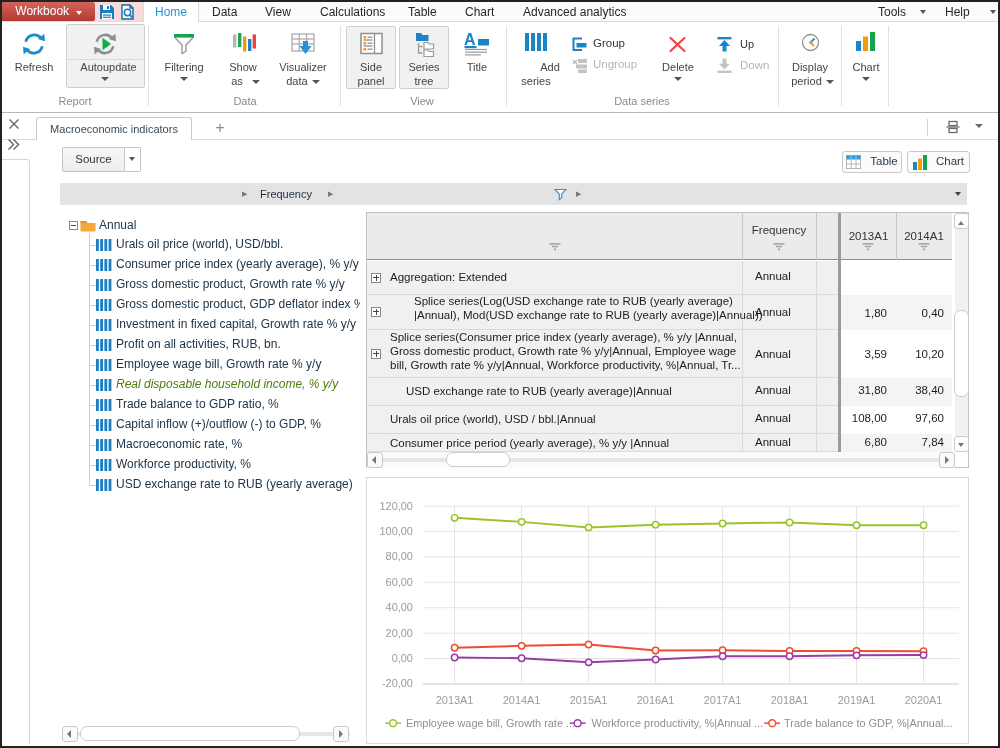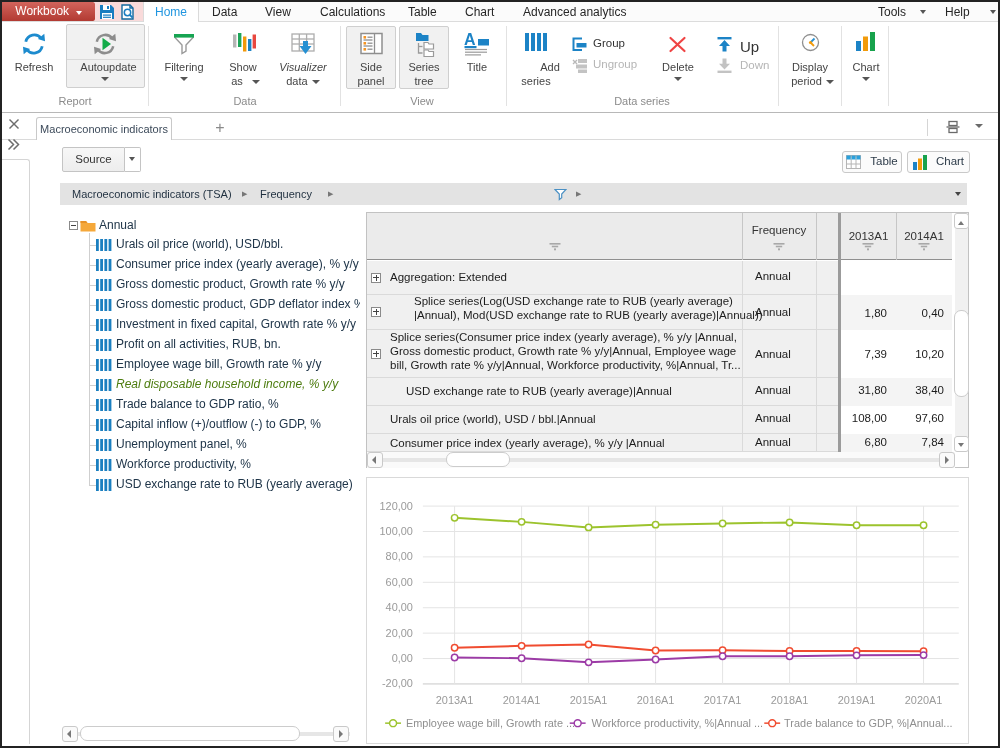--- a/index.html
+++ b/index.html
@@ -117,21 +117,21 @@
 <svg class="a" style="left:290px;top:31px;" width="26" height="26" viewBox="0 0 26 26">
     <g stroke="#adadad" stroke-width="1.3" fill="#fff">
       <rect x="2" y="3" width="22" height="17"></rect>
       <line x1="2" y1="8" x2="24" y2="8"></line>
       <line x1="2" y1="13" x2="24" y2="13"></line>
       <line x1="9.3" y1="3" x2="9.3" y2="20"></line>
       <line x1="16.6" y1="3" x2="16.6" y2="20"></line>
     </g>
     <path d="M13 10 h5 v5 h3.5 L15.5 23 L9.5 15 h3.5 z" fill="#2590d2"></path>
   </svg>
-<div class="lbl a" style="left:272px;top:61px;width:62px;font-style:italic;">Visualizer</div>
+<div class="lbl a" style="left:272px;top:61px;width:62px;">Visualizer</div>
 <div class="lbl a" style="left:272px;top:75px;width:56px;">data&nbsp;&nbsp;</div>
 <div class="a" style="left:312px;top:80px;">
     <span class="arr"></span>
   </div>
 
 <div class="a pressed" style="left:346px;top:26px;width:50px;height:63px;"></div>
 <svg class="a" style="left:359px;top:31px;" width="25" height="25" viewBox="0 0 25 25">
     <rect x="2" y="2.5" width="21" height="20" fill="#fff" stroke="#8f8f8f" stroke-width="1.5"></rect>
     <line x1="15.5" y1="2.5" x2="15.5" y2="22.5" stroke="#8f8f8f" stroke-width="1.3"></line>
     <g fill="#f49423">
@@ -209,21 +209,21 @@
   </svg>
 <div class="lbl a" style="left:650px;top:61px;width:56px;">Delete</div>
 <div class="a" style="left:674px;top:77px;">
     <span class="arr"></span>
   </div>
 
 <svg class="a" style="left:716px;top:36px;" width="17" height="16" viewBox="0 0 17 16">
     <rect x="1.5" y="1" width="14" height="2.4" fill="#1c83c6"></rect>
     <path d="M8.5 4 L14 10 L10.5 10 L10.5 15.5 L6.5 15.5 L6.5 10 L3 10 z" fill="#1c83c6"></path>
   </svg>
-<div class="a" style="left:740px;top:38px;font-size:15px;color:#333;">Up</div>
+<div class="a" style="left:740px;top:38px;font-size:11px;color:#333;">Up</div>
 <svg class="a" style="left:716px;top:58px;" width="17" height="16" viewBox="0 0 17 16">
     <rect x="1.5" y="12.6" width="14" height="2.4" fill="#c3c3c3"></rect>
     <path d="M8.5 12 L14 6 L10.5 6 L10.5 0.5 L6.5 0.5 L3 6 L6.5 6 L6.5 0.5" fill="none"></path>
     <path d="M8.5 11.5 L3 5.8 L6.5 5.8 L6.5 0.5 L10.5 0.5 L10.5 5.8 L14 5.8 z" fill="#c3c3c3"></path>
   </svg>
 <div class="a" style="left:740px;top:59px;font-size:11.5px;color:#b5b5b5;">Down</div>
 
 <svg class="a" style="left:801px;top:33px;" width="19" height="19" viewBox="0 0 19 19">
     <circle cx="9.5" cy="9.5" r="8" fill="#fff" stroke="#8f8f8f" stroke-width="1.3"></circle>
     <line x1="9.5" y1="9.5" x2="13.5" y2="5.5" stroke="#2590d2" stroke-width="1.8"></line>
@@ -241,21 +241,21 @@
     <rect x="8" y="4.5" width="5" height="14.5" fill="#f29b0b"></rect>
     <rect x="15" y="0" width="5" height="19" fill="#17a24c"></rect>
   </svg>
 <div class="lbl a" style="left:838px;top:61px;width:56px;">Chart</div>
 <div class="a" style="left:862px;top:77px;">
     <span class="arr"></span>
   </div>
 
 <div class="a" style="left:2px;top:113px;width:996px;height:27px;background:#fff;"></div>
 <div class="a" style="left:2px;top:139px;width:996px;height:1px;background:#dadada;"></div>
-<div class="a" style="left:36px;top:117px;width:136px;height:23px;background:#fff;border:1px solid #c9c9c9;border-bottom:none;border-radius:3px 3px 0 0;font-size:11px;color:#3c4a5a;text-align:center;line-height:22px;z-index:2">Macroeconomic indicators</div>
+<div class="a" style="left:36px;top:117px;width:156px;height:23px;background:#fff;border:1px solid #c9c9c9;border-bottom:none;border-radius:3px 3px 0 0;font-size:11px;color:#3c4a5a;text-align:center;line-height:22px;z-index:2">Macroeconomic indicators</div>
 <div class="a" style="left:210px;top:119px;width:20px;height:20px;color:#8a8a8a;font-size:16px;text-align:center;line-height:18px;">+</div>
 <svg class="a" style="left:8px;top:118px;" width="12" height="12" viewBox="0 0 12 12">
     <g stroke="#6d6d6d" stroke-width="1.4">
       <line x1="1.5" y1="1.5" x2="10.5" y2="10.5"></line>
       <line x1="10.5" y1="1.5" x2="1.5" y2="10.5"></line>
     </g>
   </svg>
 <svg class="a" style="left:7px;top:138px;" width="14" height="13" viewBox="0 0 14 13">
     <g fill="none" stroke="#6d6d6d" stroke-width="1.5">
       <path d="M1.5 1.5 L6.5 6.5 L1.5 11.5"></path>
@@ -296,21 +296,20 @@
 <div class="a" style="left:907px;top:151px;width:63px;height:22px;background:#fbfbfb;border:1px solid #c9c9c9;border-radius:3px;"></div>
 <svg class="a" style="left:912px;top:154px;" width="16" height="16" viewBox="0 0 16 16">
     <rect x="1" y="8" width="4" height="8" fill="#1c83c6"></rect>
     <rect x="6" y="4.5" width="4" height="11.5" fill="#f29b0b"></rect>
     <rect x="11" y="1" width="4" height="15" fill="#17a24c"></rect>
   </svg>
 <div class="a" style="left:930px;top:151px;width:40px;height:22px;font-size:11.5px;color:#2d3b49;text-align:center;line-height:21px;">Chart</div>
 
 <div class="a" style="left:60px;top:183px;width:892px;height:22px;background:#e3e3e3;"></div>
 <div class="a" style="left:60px;top:183px;width:892px;height:22px;font-size:11px;color:#1f2f3f;line-height:22px;">
-<span style="position:absolute;left:12px;">Macroeconomic indicators (TSA)</span>
 <span style="position:absolute;left:182px;top:0px;color:#777;font-size:7px;">▶</span>
 <span style="position:absolute;left:200px;">Frequency</span>
 <span style="position:absolute;left:268px;top:0px;color:#777;font-size:7px;">▶</span>
 <span style="position:absolute;left:516px;top:0px;color:#777;font-size:7px;">▶</span>
 </div>
 <svg class="a" style="left:554px;top:188px;" width="13" height="13" viewBox="0 0 13 13">
     <path d="M1 1.5 L5.3 6 L5.3 11.5 L7.7 9.8 L7.7 6 L12 1.5 z" fill="#fff" stroke="#4a90c4" stroke-width="1.2"></path>
   </svg>
 <div class="a" style="left:952px;top:183px;width:15px;height:22px;background:#e3e3e3;"></div>
 <div class="a" style="left:955px;top:192px;">
@@ -427,21 +426,21 @@
 <div class="a" style="left:116px;top:417px;font-size:12px;color:#20364a;white-space:nowrap;width:244px;overflow:hidden;">Capital inflow (+)/outflow (-) to GDP, %</div>
 <div class="a" style="left:89px;top:445px;width:7px;height:1px;background:#cfcfcf;"></div>
 <svg class="a" style="left:96px;top:439px;" width="16" height="12" viewBox="0 0 16 12">
     <g fill="#1b7fc0">
       <rect x="0" y="0" width="2.8" height="12"></rect>
       <rect x="4.2" y="0" width="2.8" height="12"></rect>
       <rect x="8.4" y="0" width="2.8" height="12"></rect>
       <rect x="12.6" y="0" width="2.8" height="12"></rect>
     </g>
   </svg>
-<div class="a" style="left:116px;top:437px;font-size:12px;color:#20364a;white-space:nowrap;width:244px;overflow:hidden;">Unemployment panel, %</div>
+<div class="a" style="left:116px;top:437px;font-size:12px;color:#20364a;white-space:nowrap;width:244px;overflow:hidden;">Macroeconomic rate, %</div>
 <div class="a" style="left:89px;top:465px;width:7px;height:1px;background:#cfcfcf;"></div>
 <svg class="a" style="left:96px;top:459px;" width="16" height="12" viewBox="0 0 16 12">
     <g fill="#1b7fc0">
       <rect x="0" y="0" width="2.8" height="12"></rect>
       <rect x="4.2" y="0" width="2.8" height="12"></rect>
       <rect x="8.4" y="0" width="2.8" height="12"></rect>
       <rect x="12.6" y="0" width="2.8" height="12"></rect>
     </g>
   </svg>
 <div class="a" style="left:116px;top:457px;font-size:12px;color:#20364a;white-space:nowrap;width:244px;overflow:hidden;">Workforce productivity, %</div>
@@ -520,21 +519,21 @@
 <div class="a" style="left:896px;top:307px;width:48px;text-align:right;font-size:11.5px;color:#1c1c1c;">0,40</div>
 <div class="a" style="left:367px;top:330px;width:471px;height:48px;background:#f0f0f0;border-bottom:1px solid #dadada;"></div>
 <div class="a" style="left:742px;top:330px;width:1px;height:48px;background:#dadada;"></div>
 <div class="a" style="left:816px;top:330px;width:1px;height:48px;background:#dadada;"></div>
 <div class="a" style="left:841px;top:330px;width:111px;height:48px;background:#ffffff;"></div>
 <div class="a" style="left:371px;top:349px;width:10px;height:10px;border:1px solid #8a8a8a;background:#fff;"></div>
 <div class="a" style="left:373px;top:353px;width:6px;height:1px;background:#444;"></div>
 <div class="a" style="left:375.5px;top:350.5px;width:1px;height:6px;background:#444;"></div>
 <div class="a" style="left:390px;top:330px;width:350px;font-size:11.5px;line-height:14px;color:#1c1c1c;white-space:nowrap;">Splice series(Consumer price index (yearly average), % y/y |Annual,<br>Gross domestic product, Growth rate % y/y|Annual, Employee wage<br>bill, Growth rate % y/y|Annual, Workforce productivity, %|Annual, Tr...</div>
 <div class="a" style="left:755px;top:348px;font-size:11.5px;color:#1c1c1c;">Annual</div>
-<div class="a" style="left:841px;top:348px;width:46px;text-align:right;font-size:11.5px;color:#1c1c1c;">7,39</div>
+<div class="a" style="left:841px;top:348px;width:46px;text-align:right;font-size:11.5px;color:#1c1c1c;">3,59</div>
 <div class="a" style="left:896px;top:348px;width:48px;text-align:right;font-size:11.5px;color:#1c1c1c;">10,20</div>
 <div class="a" style="left:367px;top:378px;width:471px;height:28px;background:#f0f0f0;border-bottom:1px solid #dadada;"></div>
 <div class="a" style="left:742px;top:378px;width:1px;height:28px;background:#dadada;"></div>
 <div class="a" style="left:816px;top:378px;width:1px;height:28px;background:#dadada;"></div>
 <div class="a" style="left:841px;top:378px;width:111px;height:28px;background:#f4f4f4;"></div>
 <div class="a" style="left:390px;top:384px;width:350px;font-size:11.5px;line-height:14px;color:#1c1c1c;white-space:nowrap;margin-left:16px;">USD exchange rate to RUB (yearly average)|Annual</div>
 <div class="a" style="left:755px;top:384px;font-size:11.5px;color:#1c1c1c;">Annual</div>
 <div class="a" style="left:841px;top:384px;width:46px;text-align:right;font-size:11.5px;color:#1c1c1c;">31,80</div>
 <div class="a" style="left:896px;top:384px;width:48px;text-align:right;font-size:11.5px;color:#1c1c1c;">38,40</div>
 <div class="a" style="left:367px;top:406px;width:471px;height:28px;background:#f0f0f0;border-bottom:1px solid #dadada;"></div>
@@ -542,21 +541,21 @@
 <div class="a" style="left:816px;top:406px;width:1px;height:28px;background:#dadada;"></div>
 <div class="a" style="left:841px;top:406px;width:111px;height:28px;background:#ffffff;"></div>
 <div class="a" style="left:390px;top:412px;width:350px;font-size:11.5px;line-height:14px;color:#1c1c1c;white-space:nowrap;">Urals oil price (world), USD / bbl.|Annual</div>
 <div class="a" style="left:755px;top:412px;font-size:11.5px;color:#1c1c1c;">Annual</div>
 <div class="a" style="left:841px;top:412px;width:46px;text-align:right;font-size:11.5px;color:#1c1c1c;">108,00</div>
 <div class="a" style="left:896px;top:412px;width:48px;text-align:right;font-size:11.5px;color:#1c1c1c;">97,60</div>
 <div class="a" style="left:367px;top:434px;width:471px;height:18px;background:#f0f0f0;border-bottom:1px solid #dadada;"></div>
 <div class="a" style="left:742px;top:434px;width:1px;height:18px;background:#dadada;"></div>
 <div class="a" style="left:816px;top:434px;width:1px;height:18px;background:#dadada;"></div>
 <div class="a" style="left:841px;top:434px;width:111px;height:18px;background:#f4f4f4;"></div>
-<div class="a" style="left:390px;top:436px;width:350px;font-size:11.5px;line-height:14px;color:#1c1c1c;white-space:nowrap;">Consumer price index (yearly average), % y/y |Annual</div>
+<div class="a" style="left:390px;top:436px;width:350px;font-size:11.5px;line-height:14px;color:#1c1c1c;white-space:nowrap;">Consumer price period (yearly average), % y/y |Annual</div>
 <div class="a" style="left:755px;top:436px;font-size:11.5px;color:#1c1c1c;">Annual</div>
 <div class="a" style="left:841px;top:436px;width:46px;text-align:right;font-size:11.5px;color:#1c1c1c;">6,80</div>
 <div class="a" style="left:896px;top:436px;width:48px;text-align:right;font-size:11.5px;color:#1c1c1c;">7,84</div>
 <div class="a" style="left:838px;top:213px;width:3px;height:239px;background:#9b9b9b;"></div>
 <div class="a" style="left:955px;top:229px;width:13px;height:207px;background:#f1f1f1;"></div>
 <div class="a" style="left:954px;top:213px;width:15px;height:16px;background:#fff;border:1px solid #c9c9c9;border-radius:3px;"></div>
 <div class="a" style="left:958px;top:221px;width:0;height:0;border-left:3.5px solid transparent;border-right:3.5px solid transparent;border-bottom:4px solid #777;"></div>
 <div class="a" style="left:954px;top:310px;width:15px;height:87px;background:#fff;border:1px solid #cccccc;border-radius:7px;"></div>
 <div class="a" style="left:954px;top:436px;width:15px;height:16px;background:#fff;border:1px solid #c9c9c9;border-radius:3px;"></div>
 <div class="a" style="left:958px;top:443px;width:0;height:0;border-left:3.5px solid transparent;border-right:3.5px solid transparent;border-top:4px solid #777;"></div>

